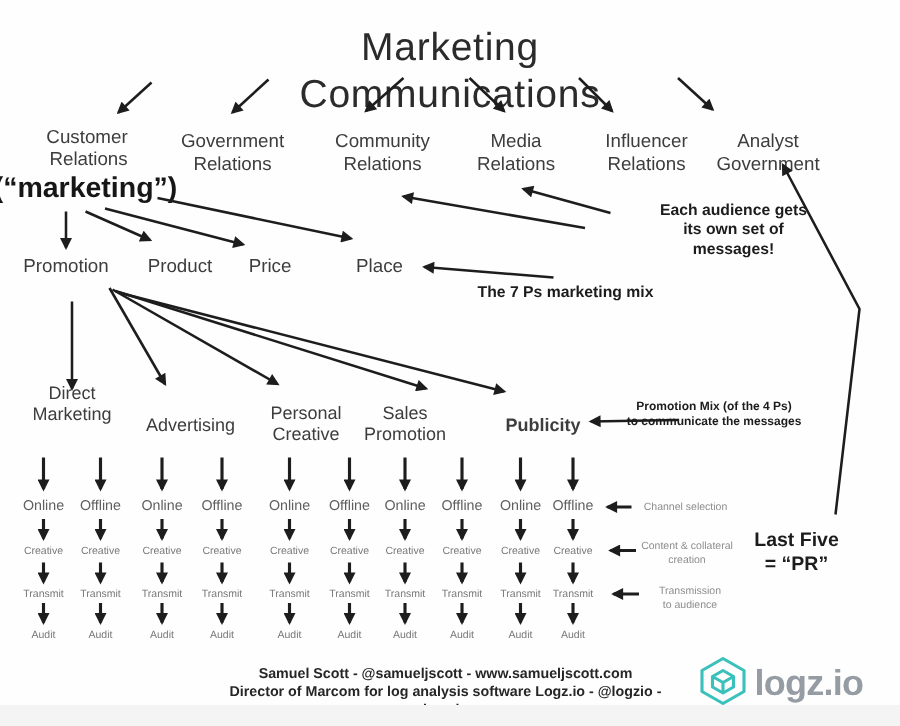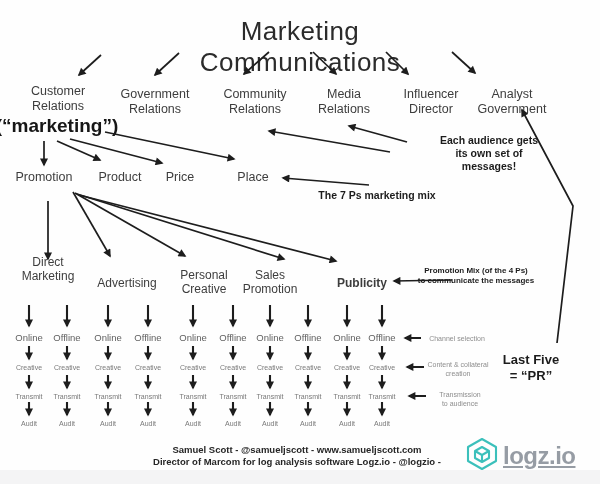--- a/index.html
+++ b/index.html
@@ -29,31 +29,31 @@
   .footer-line{font-size:9.5px;line-height:12px;font-weight:bold;color:#262626;}
   .logo-text{font-size:24px;font-weight:bold;color:#969ca4;letter-spacing:-0.5px;}
   .bottom-strip{left:0;top:470px;width:600px;height:14px;background:#f4f4f5;}
   svg.overlay{position:absolute;left:0;top:0;pointer-events:none;}
 </style>
 </head>
 <body>
 
 <div class="abs ctr title" style="left:300px;top:16px;">Marketing Communications</div>
 
-<div class="abs ctr aud pre" style="left:58px;top:84px;">Customer
+<div class="abs ctr aud pre" style="left:58px;top:84px;text-align:right;">Customer
 Relations</div>
 <div class="abs ctr aud-sub" style="left:57px;top:115px;">(“marketing”)</div>
 <div class="abs ctr aud pre" style="left:155px;top:87px;">Government
 Relations</div>
 <div class="abs ctr aud pre" style="left:255px;top:87px;">Community
 Relations</div>
 <div class="abs ctr aud pre" style="left:344px;top:87px;">Media
 Relations</div>
 <div class="abs ctr aud pre" style="left:431px;top:87px;">Influencer
-Director</div>
+Relations</div>
 <div class="abs ctr aud pre" style="left:512px;top:87px;">Analyst
 Government</div>
 
 <div class="abs ctr fourp" style="left:44px;top:170px;">Promotion</div>
 <div class="abs ctr fourp" style="left:120px;top:170px;">Product</div>
 <div class="abs ctr fourp" style="left:180px;top:170px;">Price</div>
 <div class="abs ctr fourp" style="left:253px;top:170px;">Place</div>
 
 <div class="abs ctr mix pre" style="left:48px;top:255px;">Direct
 Marketing</div>
@@ -228,15 +228,15 @@
 <div class="abs ctr footer-line" style="left:297px;top:444px;">Samuel Scott - @samueljscott - www.samueljscott.com</div>
 <div class="abs ctr footer-line" style="left:297px;top:456px;">Director of Marcom for log analysis software Logz.io - @logzio - logz.io</div>
 
 <svg class="abs" style="left:464px;top:436px;" width="36" height="36" viewBox="0 0 36 36">
   <g stroke="#3bc0bb" stroke-width="2.1" fill="none" stroke-linejoin="round">
     <path d="M18,3 L32,11 L32,25 L18,33 L4,25 L4,11 Z"></path>
     <path d="M18,11 L25,15 L25,22 L18,26 L11,22 L11,15 Z"></path>
     <path d="M11,15 L18,19 L25,15 M18,19 L18,26"></path>
   </g>
 </svg>
-<div class="abs logo-text" style="left:503px;top:442px;text-decoration:underline;">logz.io</div>
+<div class="abs logo-text" style="left:503px;top:442px;">logz.io</div>
 
 <div class="abs bottom-strip"></div>
 
 </body></html>

